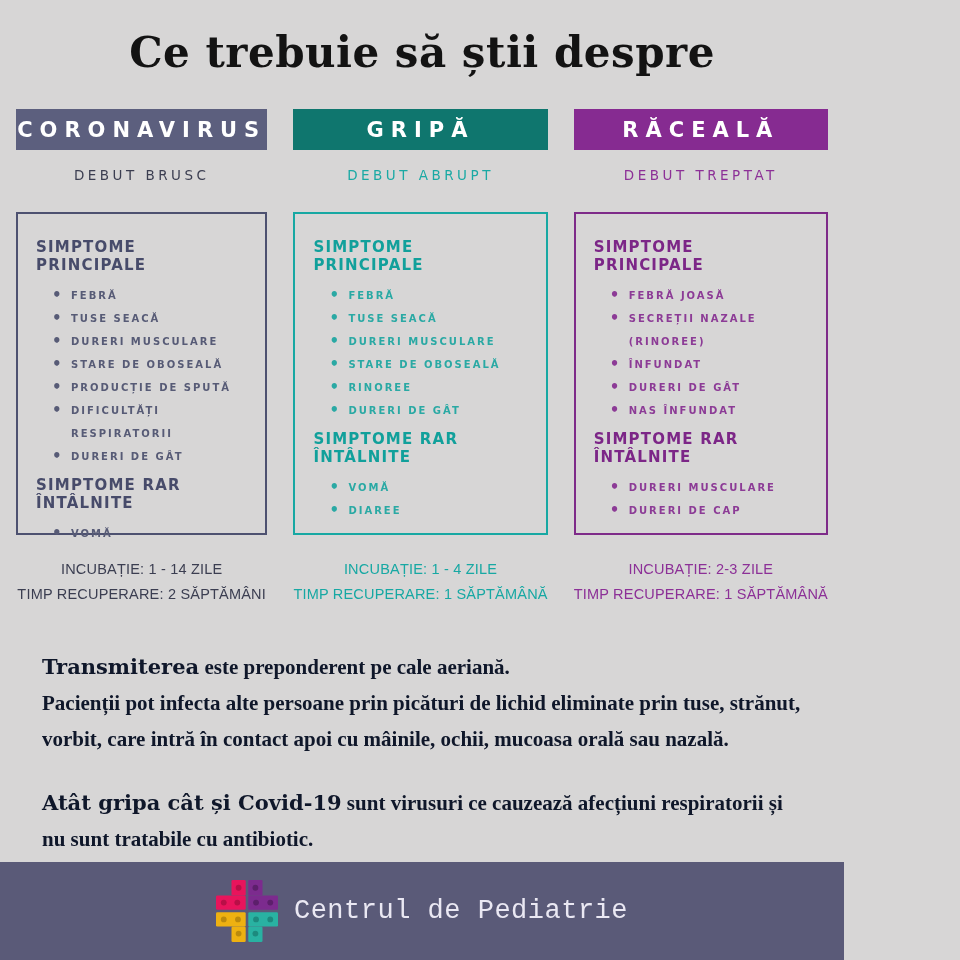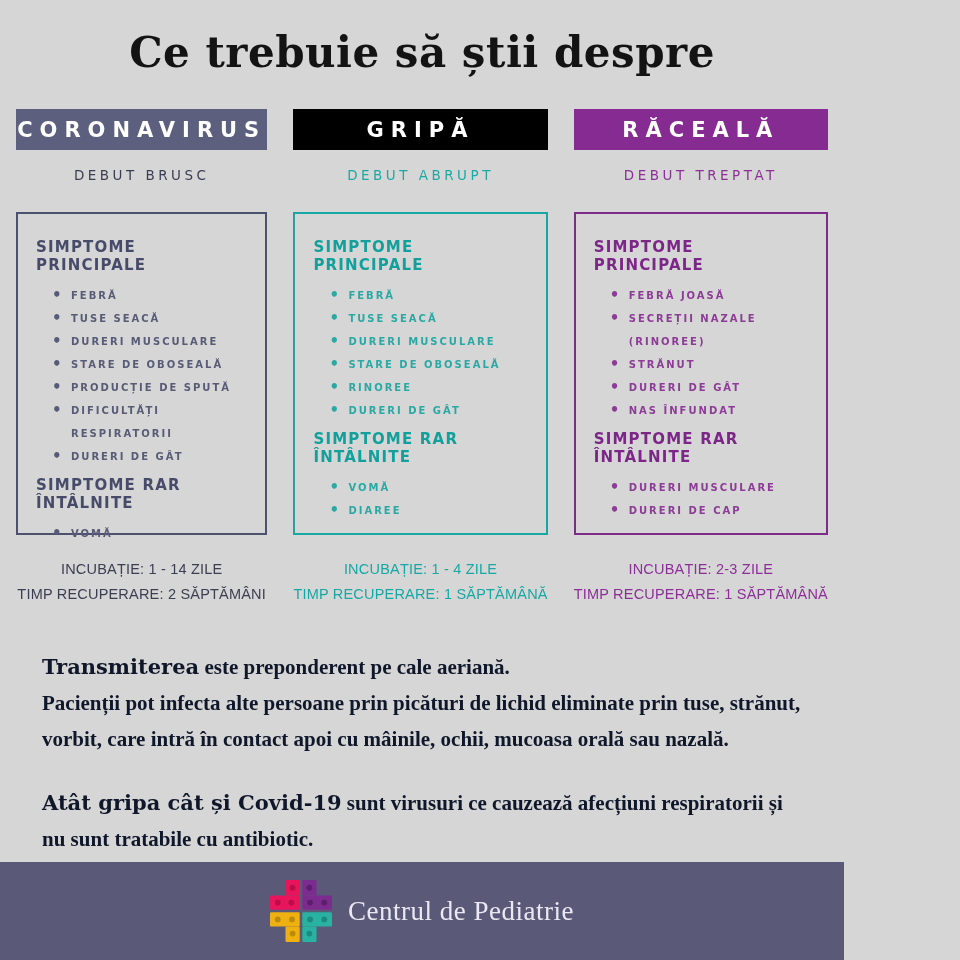--- a/index.html
+++ b/index.html
@@ -90,21 +90,21 @@
   }
 
   
   .c0 .band { background: #5c5f7e; }
   .c0 .debut { color: #3b3e51; }
   .c0 .box { border-color: #4d5170; }
   .c0 .sym-title { color: #474b6a; }
   .c0 ul.symptoms li { color: #575b76; }
   .c0 .incub { color: #3b3e51; }
 
-  .c1 .band { background: #000000; text-align: right; }
+  .c1 .band { background: #0f766e; text-align: right; }
   .c1 .debut { color: #1aa9a4; }
   .c1 .box { border-color: #17a8a3; }
   .c1 .sym-title { color: #11a09b; }
   .c1 ul.symptoms li { color: #2aa9a4; }
   .c1 .incub { color: #17a8a3; }
 
   .c2 .band { background: #862b91; }
   .c2 .debut { color: #8c3097; }
   .c2 .box { border-color: #7e2b89; }
   .c2 .sym-title { color: #7c2687; }
@@ -127,21 +127,21 @@
   
   .footer {
     position: absolute; left: 0; right: 0; bottom: 0;
     height: 98px;
     background: #5a5a78;
     display: flex; align-items: center; justify-content: center;
     gap: 16px;
   }
   .brand {
     color: #eae8f3;
-    font-family: Liberation Serif, serif;
+    font-family: Liberation Mono, monospace;
     font-size: 27px;
     letter-spacing: 0.5px;
     font-weight: normal;
   }
   .logo-svg { display: block; }
 </style>
 </head>
 <body>
 
 <div class="page">
@@ -205,21 +205,21 @@
     </div>
 
     <div class="column c2">
       <div class="band">RĂCEALĂ</div>
       <div class="debut">DEBUT TREPTAT</div>
       <div class="box">
         <div class="sym-title">SIMPTOME PRINCIPALE</div>
         <ul class="symptoms">
           <li>FEBRĂ JOASĂ</li>
           <li>SECREȚII NAZALE (RINOREE)</li>
-          <li>STRĂNUT</li>
+          <li>ÎNFUNDAT</li>
           <li>DURERI DE GÂT</li>
           <li>NAS ÎNFUNDAT</li>
         </ul>
         <div class="rare-block">
           <div class="sym-title">SIMPTOME RAR ÎNTÂLNITE</div>
           <ul class="symptoms">
             <li>DURERI MUSCULARE</li>
             <li>DURERI DE CAP</li>
           </ul>
         </div>

